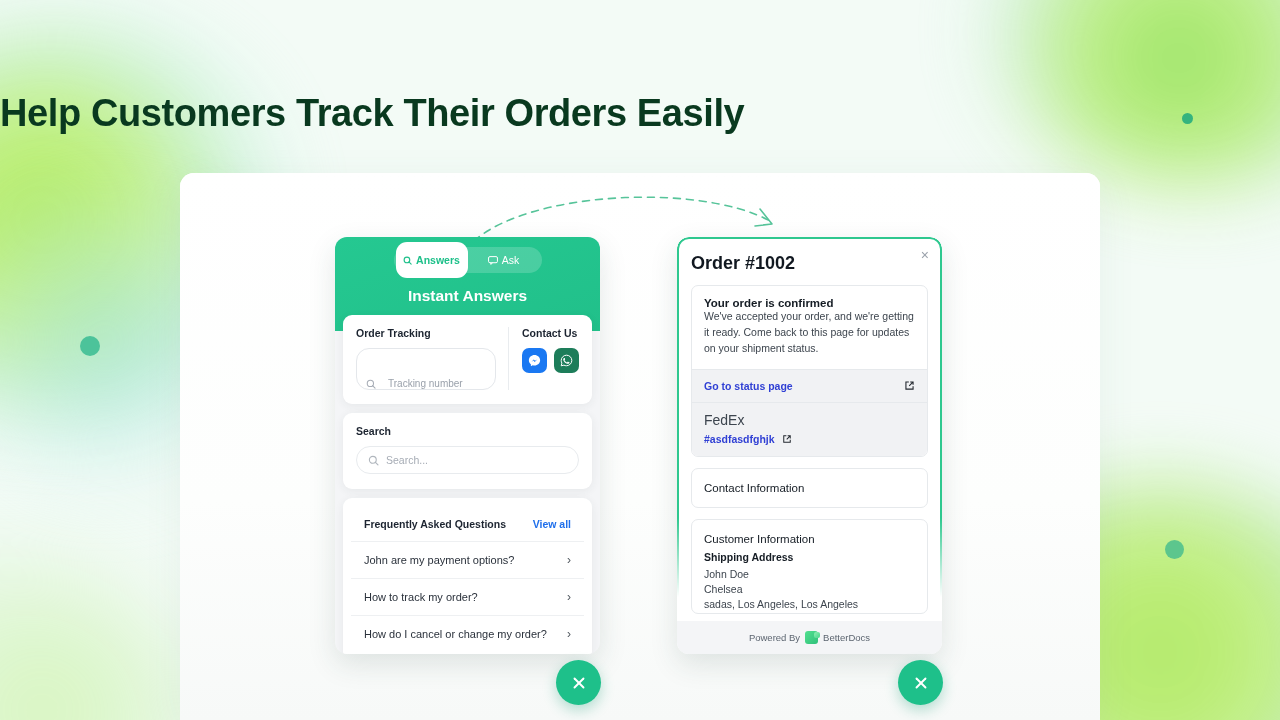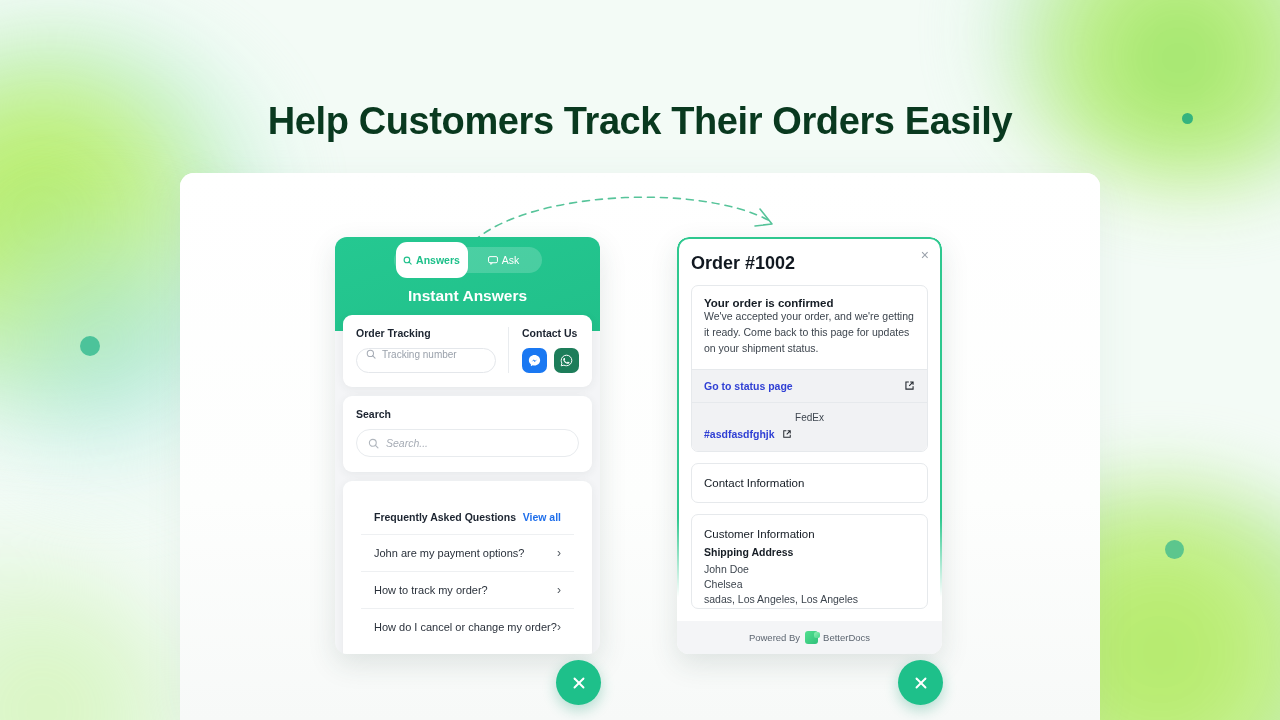--- a/index.html
+++ b/index.html
@@ -40,22 +40,22 @@
     left: -210px; bottom: -230px; width: 420px; height: 400px;
     background: radial-gradient(circle at 60% 40%, rgba(190,240,140,.55) 0%, rgba(215,245,215,.3) 55%, rgba(240,252,248,0) 80%);
   }
   .dot { position: absolute; border-radius: 50%; pointer-events: none; }
   .dot-a { left: 80px;  top: 336px; width: 20px; height: 20px; background: #4cc39a; }
   .dot-b { left: 1182px; top: 113px; width: 11px; height: 11px; background: #35b37e; }
   .dot-c { left: 1165px; top: 540px; width: 19px; height: 19px; background: #5cc68d; }
 
   
   .page-title {
-    position: absolute; top: 100px; left: 0; width: 1280px;
-    text-align: center;
+    position: absolute; top: 92px; left: 0; width: 1280px;
+    text-align: left;
     font-size: 38px; font-weight: bold; letter-spacing: -0.4px;
     color: #09391f;
   }
 
   
   .white-panel {
     position: absolute; left: 180px; top: 173px;
     width: 920px; height: 547px;
     background: #ffffff;
     border-radius: 14px 14px 0 0;
@@ -110,38 +110,37 @@
   .card {
     background: #ffffff; border-radius: 9px;
     box-shadow: 0 2px 10px rgba(40,60,55,.07);
     margin-bottom: 9px;
   }
   .card-tracking { padding: 12px 13px 14px; display: flex; }
   .track-left { flex: 1 1 auto; padding-right: 12px; }
   .track-right { flex: 0 0 auto; padding-left: 13px; border-left: 1px solid #e9ecef; }
   .mini-label { font-size: 10.5px; font-weight: bold; color: #1c2430; margin-bottom: 9px; }
   .input-pill {
-    height: 25px; border: 1px solid #e4e7eb; border-radius: 13px;
-    display: flex; align-items: flex-start; gap: 6px; padding: 0 9px;
+    height: 42px; border: 1px solid #e4e7eb; border-radius: 13px;
+    display: flex; align-items: flex-end; gap: 12px; padding: 0 9px;
     background: #fff;
   }
   .input-pill .ph { font-size: 10px; color: #9aa1ab; }
   .social-row { display: flex; gap: 7px; }
   .soc { width: 25px; height: 25px; border-radius: 7px; display: flex; align-items: center; justify-content: center; cursor: pointer; }
   .soc-messenger { background: #1a78f2; }
   .soc-whatsapp { background: #1d7d5a; }
   .card-search { padding: 12px 13px 15px; }
   .search-pill {
     height: 27px; border: 1px solid #e8ebee; border-radius: 14px;
     display: flex; align-items: center; gap: 7px; padding: 13px 11px; margin-top: 9px;
     background: #fff;
-    font-style: italic;
   }
   .search-pill .ph { font-size: 10.5px; color: #a6acb5; }
-  .card-faq { padding: 18px; overflow: hidden; }
+  .card-faq { padding: 8px; overflow: hidden; }
   .faq-head {
     display: flex; align-items: center; justify-content: space-between;
     padding: 12px 13px 11px;
   }
   .faq-head .t { font-size: 10.5px; font-weight: bold; color: #1c2430; }
   .faq-head .v { font-size: 10.5px; font-weight: bold; color: #1f6feb; cursor: pointer; }
   .faq-item {
     display: flex; align-items: center; justify-content: space-between;
     padding: 11px 13px; border-top: 1px solid #eef0f2;
     font-size: 11px; color: #2a313b; cursor: pointer;
@@ -196,21 +195,21 @@
   .oc-top { padding: 11px 12px 12px; }
   .oc-title { font-size: 11.5px; font-weight: bold; color: #151c24; }
   .oc-text { font-size: 10.5px; line-height: 1.52; color: #3d454e; }
   .oc-row {
     background: #f1f2f4; border-top: 1px solid #e6e9ec;
     padding: 10px 12px;
     display: flex; align-items: center; justify-content: space-between; gap: 33px;
   }
   .oc-link { font-size: 10.5px; font-weight: bold; color: #2f3fd4; cursor: pointer; }
   .oc-row2 { background: #f1f2f4; border-top: 1px solid #e6e9ec; padding: 9px 12px 11px; }
-  .oc-carrier { font-size: 10px; color: #3d454e; margin-bottom: 5px; text-align: center; }
+  .oc-carrier { font-size: 14px; color: #3d454e; margin-bottom: 5px; }
   .oc-track { display: flex; align-items: center; gap: 7px; }
   .oc-track .code { font-size: 10.5px; font-weight: bold; color: #2f3fd4; cursor: pointer; }
   .plain-card {
     border: 1px solid #e6e9ec; border-radius: 7px;
     padding: 13px 12px; margin-bottom: 11px;
   }
   .plain-card .h { font-size: 11.5px; color: #151c24; }
   .cust-card { border: 1px solid #e6e9ec; border-radius: 7px; padding: 13px 12px 0; }
   .cust-card .h { font-size: 11.5px; color: #151c24; margin-bottom: 6px; }
   .cust-card .sub { font-size: 10.5px; font-weight: bold; color: #151c24; margin-bottom: 4px; }

